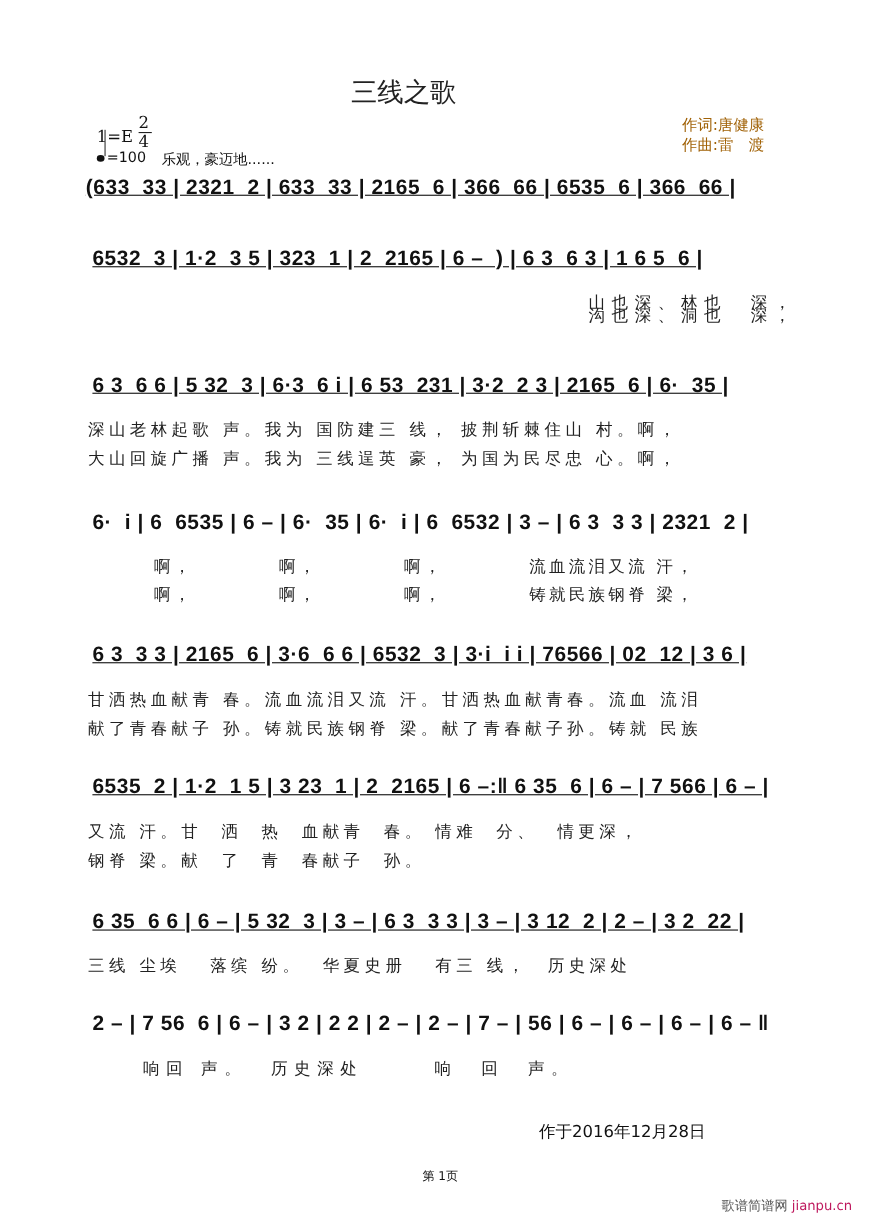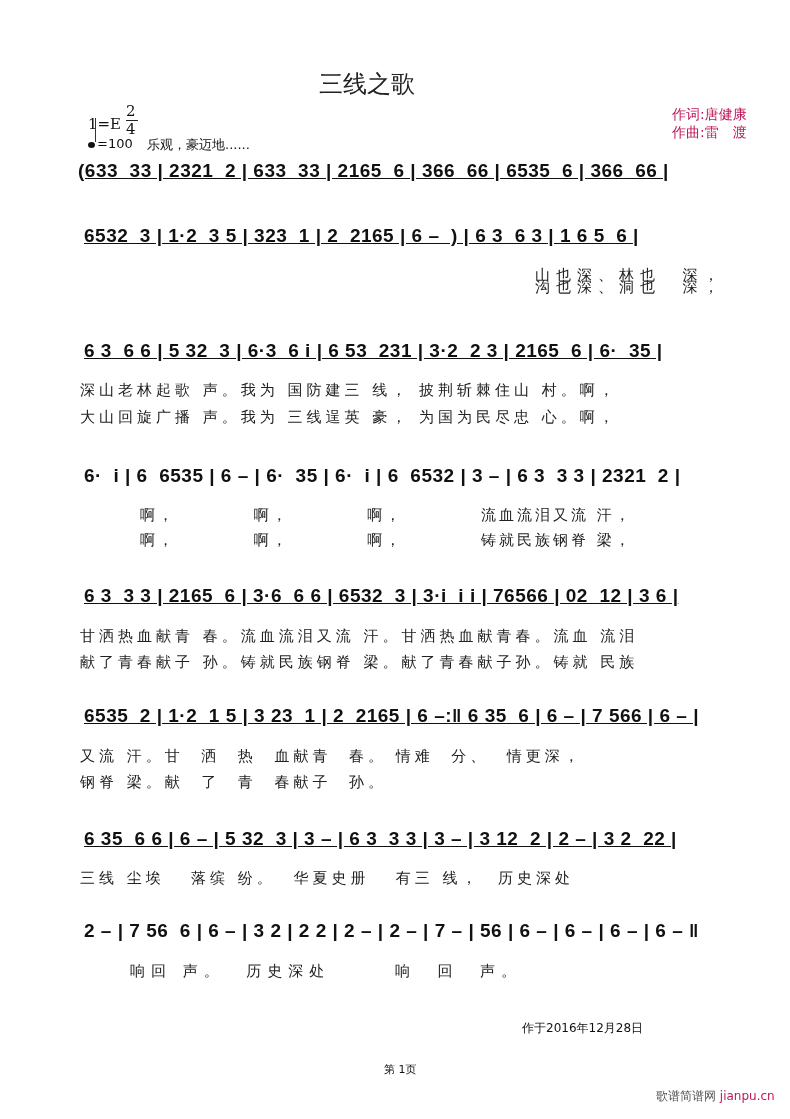--- a/index.html
+++ b/index.html
@@ -1,30 +1,30 @@
 <!DOCTYPE html>
 <html><head>
   <meta charset="utf-8">
   <style>
     html, body { margin:0; padding:0; background:#fff; }
     body { width:790px; height:1119px; position:relative; overflow:hidden; font-family:"DejaVu Sans", sans-serif; color:#111; }
     .title { position:absolute; top:68px; left:0; width:734px; text-align:center; font-family:"DejaVu Serif", serif; font-size:24px; color:#222; }
-    .credits { position:absolute; left:672px; top:105px; font-size:14px; line-height:18px; color:#be185d; }
+    .credits { position:absolute; left:620px; top:105px; font-size:14px; line-height:18px; color:#a16207; }
     .key { position:absolute; left:88px; top:115px; font-family:"DejaVu Serif", serif; font-size:15px; }
     .timesig { position:absolute; left:126px; top:104px; font-family:"DejaVu Serif", serif; font-size:15px; line-height:15px; }
     .timesig .bar { display:block; border-top:1px solid #222; width:12px; margin:1px auto; }
     .tempo { position:absolute; left:88px; top:136px; font-size:13px; }
     .tempo .note { display:inline-block; width:7px; height:6px; background:#111; border-radius:50%; margin-right:2px; }
     .tempo-stem { position:absolute; left:95px; top:118px; width:1px; height:24px; background:#333; }
     .mood { position:absolute; left:147px; top:136px; font-size:13px; }
     .row { position:absolute; left:0; width:752px; height:40px; }
     .m { position:absolute; font-family:"Liberation Sans", sans-serif; font-weight:bold; font-size:19px; white-space:pre; }
     .lyr { position:absolute; font-size:15px; letter-spacing:6px; white-space:pre; color:#222; }
     .ul { text-decoration:underline; }
-    .date { position:absolute; left:522px; top:1020px; font-size:12px; }
+    .date { position:absolute; left:490px; top:1020px; font-size:15px; }
     .page { position:absolute; left:384px; top:1062px; font-size:11px; }
     .wm { position:absolute; left:656px; top:1088px; font-size:12px; color:#555; }
     .wm span { color:#be185d; }
   </style>
 </head>
 <body>
 
 <div class="title">三线之歌</div>
 
 <div class="credits">

